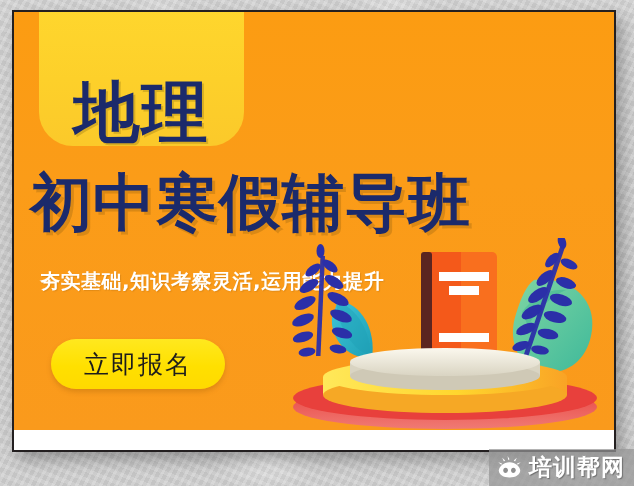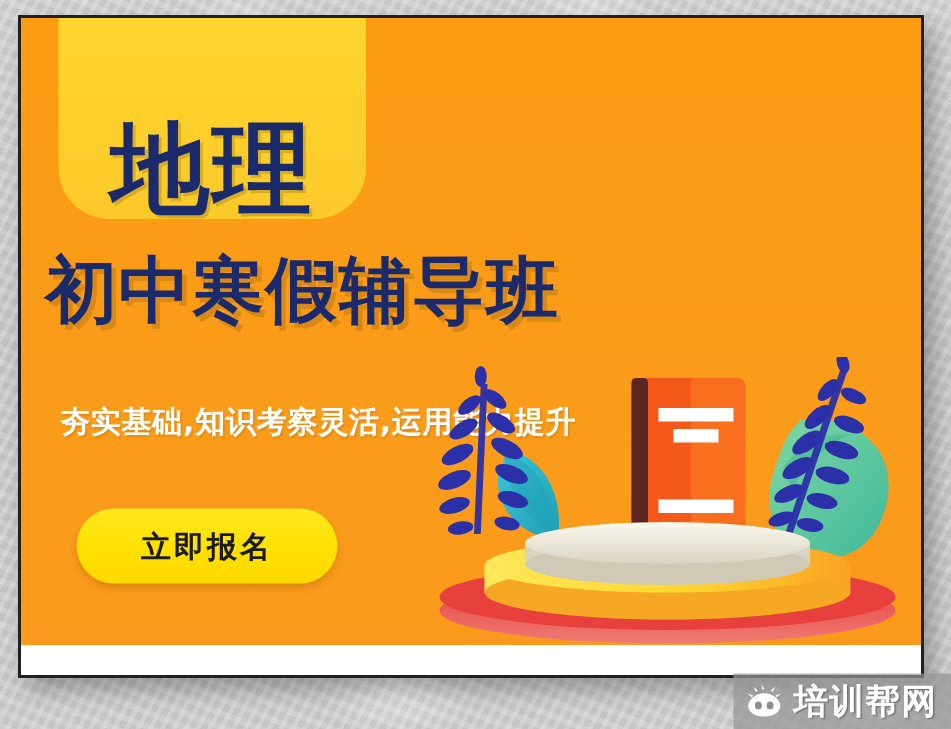--- a/index.html
+++ b/index.html
@@ -84,22 +84,22 @@
     text-shadow: 2px 2px 0 rgba(90,70,10,.22);
     white-space: nowrap;
   }
 
   
   #headline {
     position: absolute;
     left: 16px;
     top: 158px;
     width: 580px;
-    font-family: Liberation Serif, serif;
-    font-size: 48px;
+    font-family: Liberation Sans, sans-serif;
+    font-size: 62px;
     font-weight: 700;
     color: #1b2a6b;
     line-height: 1.05;
     letter-spacing: 1px;
     white-space: nowrap;
     text-shadow: 3px 3px 0 rgba(120,80,10,.25);
   }
 
   
   #subtitle {
@@ -127,22 +127,22 @@
     background: linear-gradient(180deg,#ffe81f 0%, #ffe000 55%, #ffd900 100%);
     box-shadow: 0 3px 5px rgba(140,80,0,.25);
     cursor: pointer;
     display: flex;
     align-items: center;
     justify-content: center;
     padding: 0;
   }
   #cta-label {
     font-family: "DejaVu Sans", "Liberation Sans", sans-serif;
-    font-size: 20px;
-    font-weight: 700;
+    font-size: 25px;
+    font-weight: 400;
     color: #1c1c1c;
     letter-spacing: 2px;
     white-space: nowrap;
   }
 
   
   #illustration {
     position: absolute;
     left: 262px;
     top: 226px;

